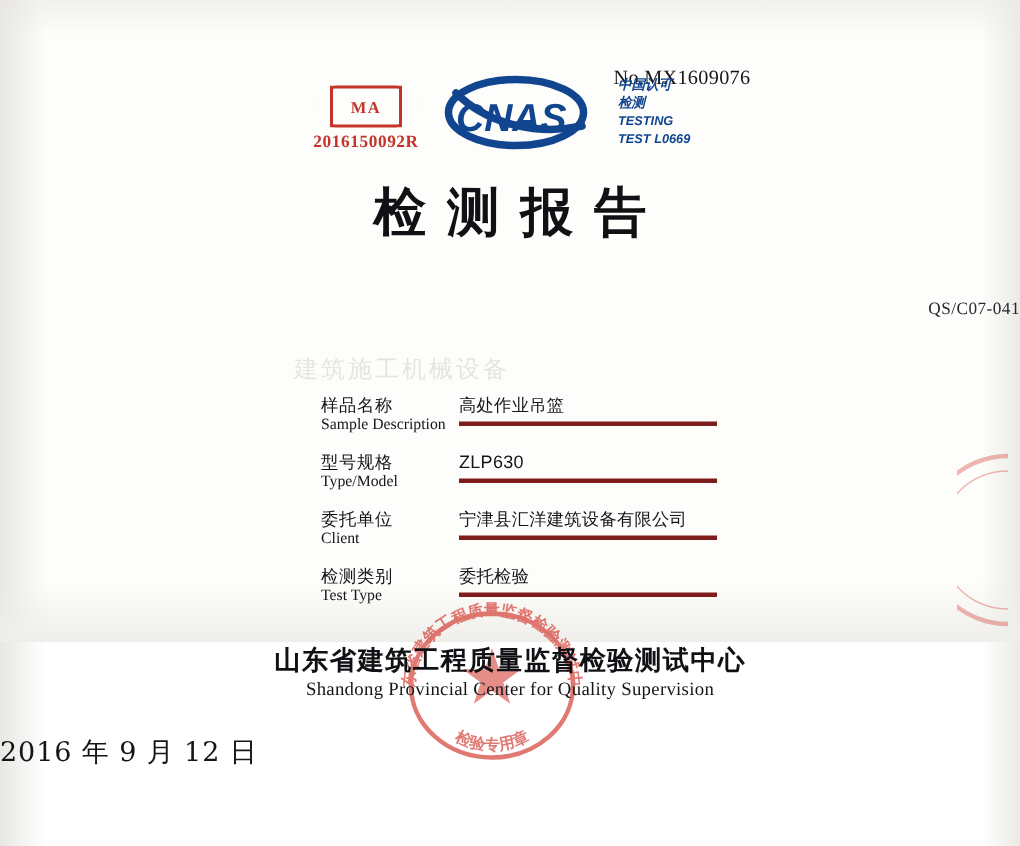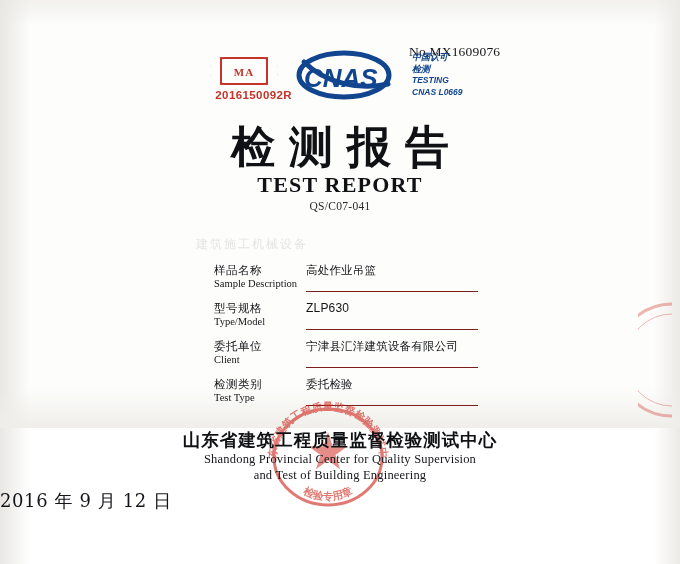--- a/index.html
+++ b/index.html
@@ -99,22 +99,21 @@
     background: #fdfdfb;
   }
   .cma-badge .notch-l { left: -2px; border-right: 2px solid #c4342a; border-radius: 14px 0 0 14px; }
   .cma-badge .notch-r { right: -2px; border-left: 2px solid #c4342a; border-radius: 0 14px 14px 0; }
   .cma-code {
     margin-top: 4px;
     font-size: 11.5px;
     font-weight: bold;
     color: #c4342a;
     letter-spacing: 0.4px;
-    font-family: Liberation Sans, sans-serif;
-    text-align: right;
+    font-family: Liberation Serif, serif;
   }
 
   
   .cnas-block {
     position: absolute;
     left: 296px;
     top: 50px;
     width: 180px;
     height: 52px;
   }
@@ -150,42 +149,42 @@
   }
   .cnas-lines .cn { font-family: "DejaVu Sans", sans-serif; font-size: 9px; }
 
   
   .title-cn {
     position: absolute;
     left: 0; right: 0;
     top: 118px;
     text-align: center;
     font-family: "DejaVu Serif", serif;
-    font-size: 44px;
+    font-size: 35px;
     font-weight: bold;
     letter-spacing: 14px;
     text-indent: 14px;
     color: #101114;
   }
   .title-en {
     position: absolute;
     left: 0; right: 0;
     top: 172px;
     text-align: center;
     font-family: "Liberation Serif", serif;
     font-size: 22px;
     font-weight: bold;
     letter-spacing: 1.2px;
     color: #101114;
   }
   .doc-code {
     position: absolute;
     left: 0; right: 0;
     top: 200px;
-    text-align: center;
+    text-align: right;
     font-size: 11.5px;
     color: #27282c;
     letter-spacing: 0.3px;
   }
 
   
   .fields {
     position: absolute;
     left: 214px;
     top: 263px;
@@ -215,22 +214,22 @@
     font-family: "Liberation Serif", serif;
     font-size: 10.5px;
     color: #141519;
     line-height: 13px;
   }
   .field-value {
     position: absolute;
     left: 92px;
     top: 0;
     width: 172px;
-    border-bottom: 1px solid #7f1d1d;
-    padding-bottom: 13px;
+    border-bottom: 3px solid #7f1d1d;
+    padding-bottom: 3px;
     min-height: 15px;
     font-family: "DejaVu Serif", serif;
     font-size: 11.5px;
     color: #141519;
     letter-spacing: 0.2px;
     white-space: nowrap;
   }
   .field-value.latin {
     font-family: Liberation Sans, sans-serif;
     font-size: 12px;
@@ -293,21 +292,21 @@
     pointer-events: none;
   }
   .edge-stamp svg { display: block; }
 
   
   .watermark {
     position: absolute;
     left: 196px;
     top: 236px;
     font-family: "DejaVu Serif", serif;
-    font-size: 12px;
+    font-size: 16px;
     color: rgba(140,140,135,0.22);
     letter-spacing: 2px;
     pointer-events: none;
   }
 </style>
 </head>
 <body>
 
 <div class="page">
 
@@ -332,26 +331,25 @@
       <svg width="96" height="50" viewBox="0 0 96 50" xmlns="http://www.w3.org/2000/svg">
         <ellipse cx="48" cy="25" rx="45" ry="22" fill="none" stroke="#12458f" stroke-width="5"></ellipse>
         <path d="M8 12 C 30 34, 64 40, 92 34" fill="none" stroke="#12458f" stroke-width="5" stroke-linecap="round"></path>
       </svg>
     </div>
     <div class="cnas-word">CNAS</div>
     <div class="cnas-lines">
       <div class="cn">中国认可</div>
       <div class="cn">检测</div>
       <div>TESTING</div>
-      <div>CNAS L0669</div>
+      <div>TEST L0669</div>
     </div>
   </div>
 
   <div class="title-cn">检测报告</div>
-  <div class="title-en">TEST REPORT</div>
   <div class="doc-code">QS/C07-041</div>
 
   <div class="watermark">建筑施工机械设备</div>
 
   <div class="fields">
 
     <div class="field-row">
       <div class="field-label">
         <span class="cn">样品名称</span>
         <span class="en">Sample Description</span>
@@ -408,16 +406,15 @@
 
   <div class="edge-stamp">
     <svg width="34" height="120" viewBox="0 0 34 120" xmlns="http://www.w3.org/2000/svg">
       <path d="M34 4 A 56 56 0 0 0 34 116" fill="none" stroke="#d0281e" stroke-width="3"></path>
       <path d="M34 14 A 46 46 0 0 0 34 106" fill="none" stroke="#d0281e" stroke-width="1"></path>
     </svg>
   </div>
 
   <div class="issuer-cn">山东省建筑工程质量监督检验测试中心</div>
   <div class="issuer-en1">Shandong Provincial Center for Quality Supervision</div>
-  <div class="issuer-en2">and Test of Building Engineering</div>
   <div class="issue-date">2016 年 9 月 12 日</div>
 
 </div>
 
 </body></html>

